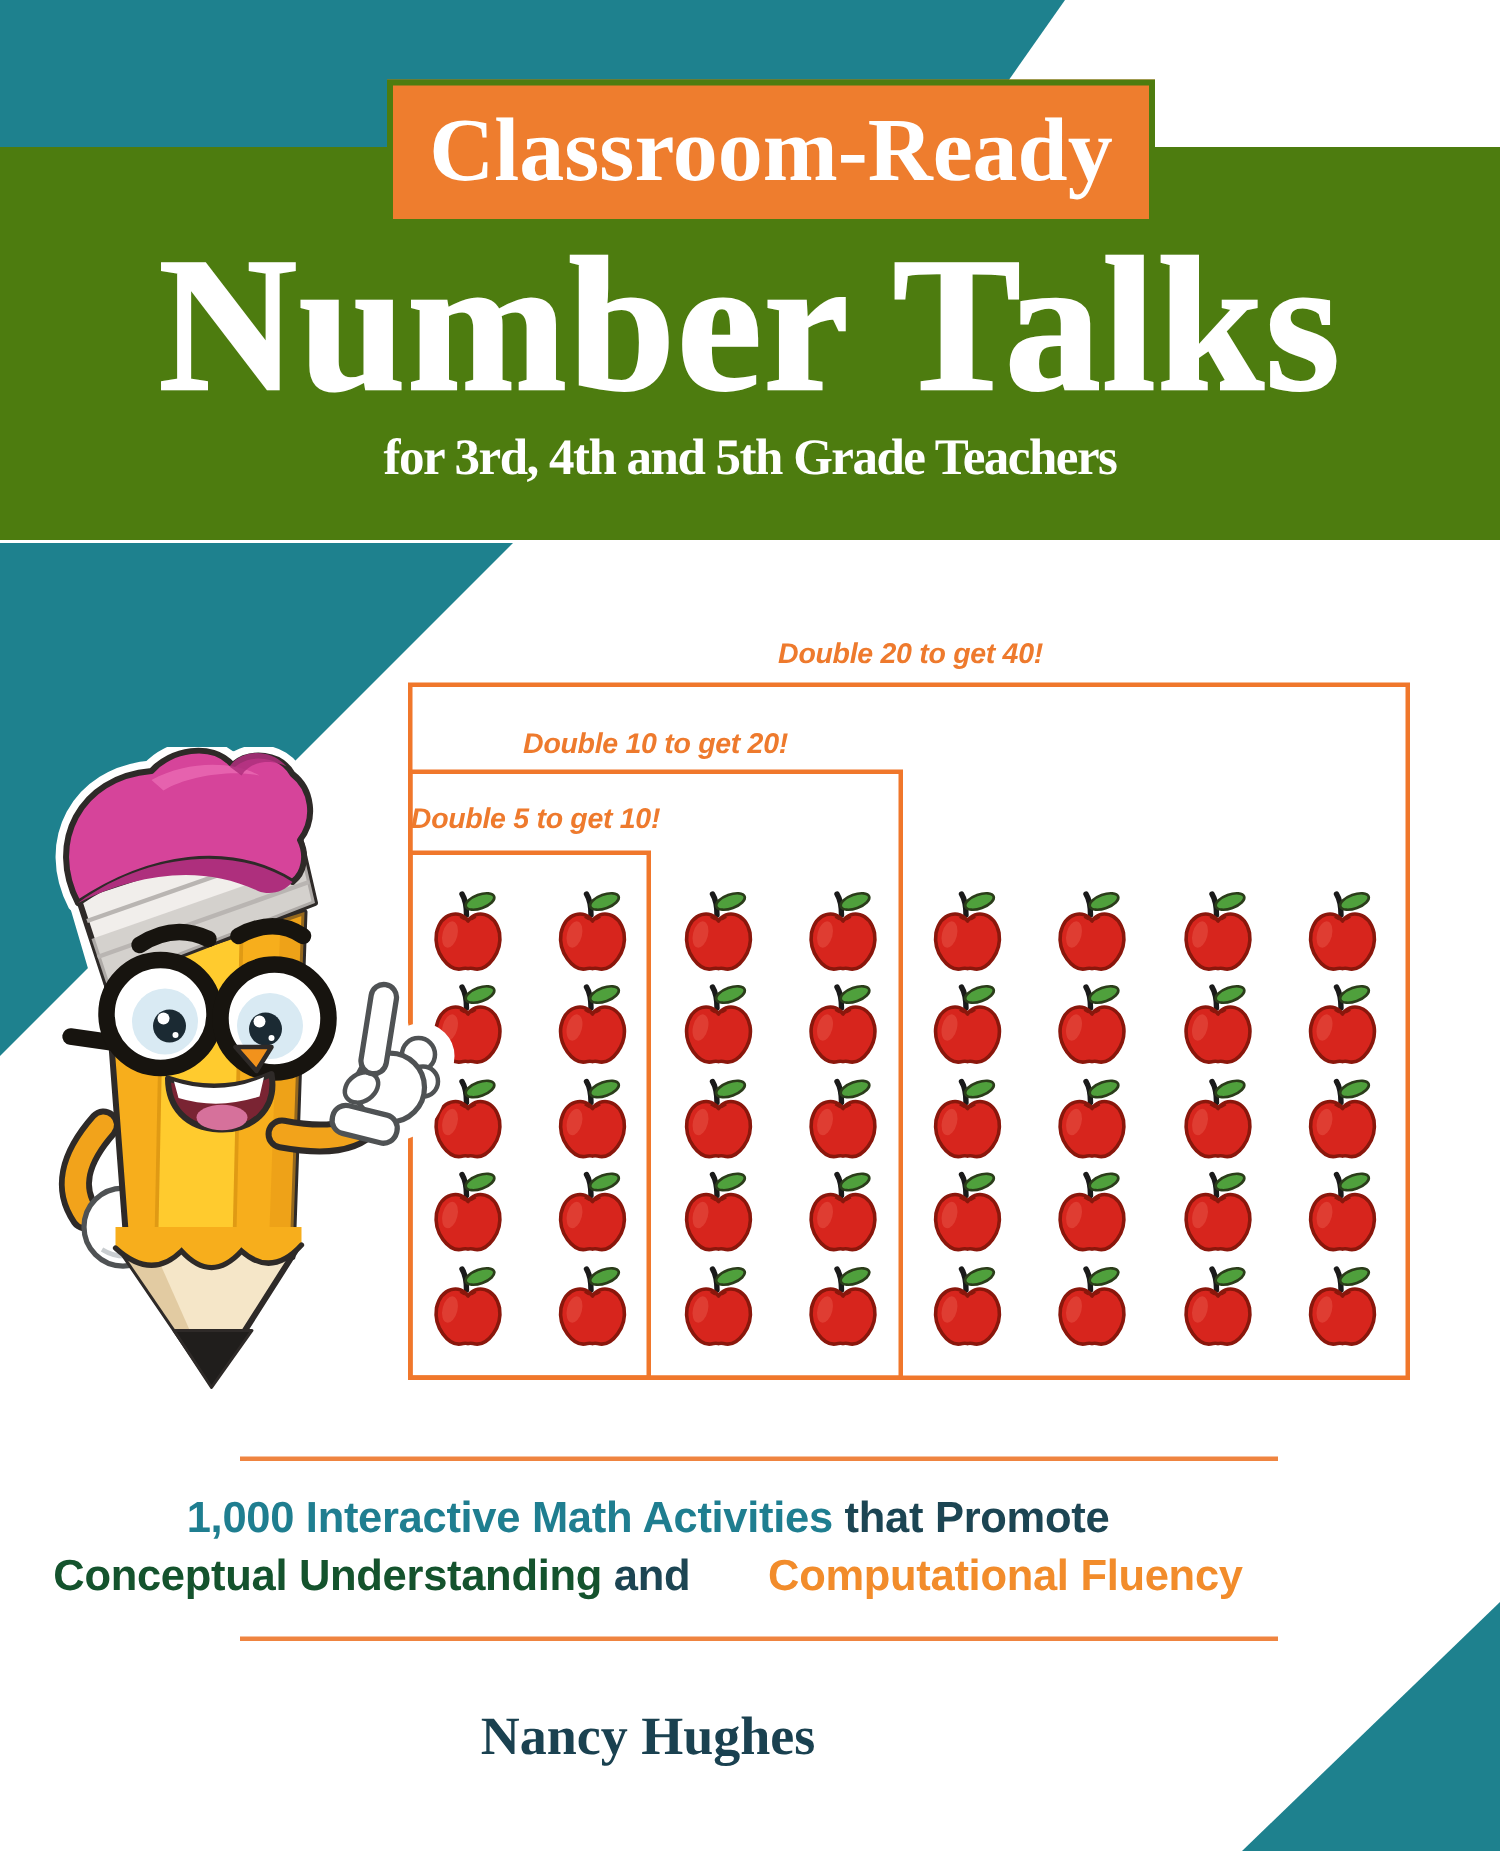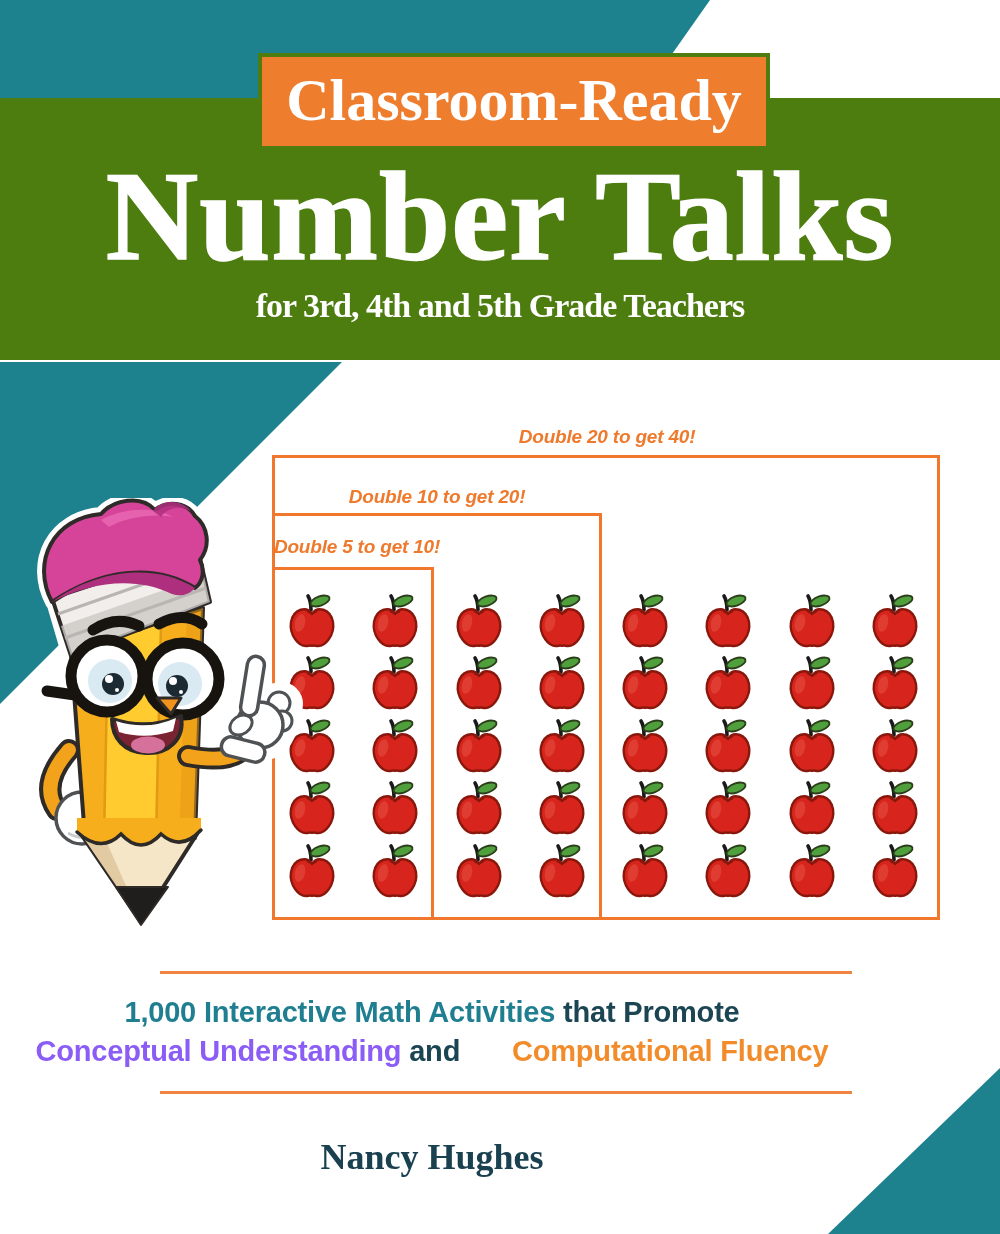--- a/index.html
+++ b/index.html
@@ -317,16 +317,16 @@
     <circle cx="255" cy="227" r="23" fill="#ffffff" stroke="#4F5254" stroke-width="3.5"></circle>
     <ellipse cx="236" cy="227" rx="12" ry="9" transform="rotate(-35 236 227)" fill="#ffffff" stroke="#4F5254" stroke-width="3"></ellipse>
     <rect x="239" y="158" width="17" height="60" rx="8.5" transform="rotate(9 247 188)" fill="#ffffff" stroke="#4F5254" stroke-width="3.5"></rect>
     <rect x="216" y="242" width="44" height="19" rx="9" transform="rotate(14 238 252)" fill="#ffffff" stroke="#4F5254" stroke-width="3.5"></rect>
   </g>
 </svg>
 
 <div class="abs rule" id="rule-top"></div>
 <div class="abs" id="tagline">
   <div id="tagline-line1"><span style="color: rgb(31, 126, 144);">1,000 Interactive Math Activities</span> <span style="color: rgb(28, 69, 83);">that Promote</span></div>
-  <div id="tagline-line2"><span style="color: #8b5cf6;">Conceptual Understanding</span> <span style="color: rgb(28, 69, 83);">and</span> <span style="color: rgb(242, 140, 43); margin-left: 44px;">Computational Fluency</span></div>
+  <div id="tagline-line2"><span style="color: #14532d;">Conceptual Understanding</span> <span style="color: rgb(28, 69, 83);">and</span> <span style="color: rgb(242, 140, 43); margin-left: 44px;">Computational Fluency</span></div>
 </div>
 <div class="abs rule" id="rule-bottom"></div>
 <div class="abs" id="author">Nancy Hughes</div>
 
 </body></html>

